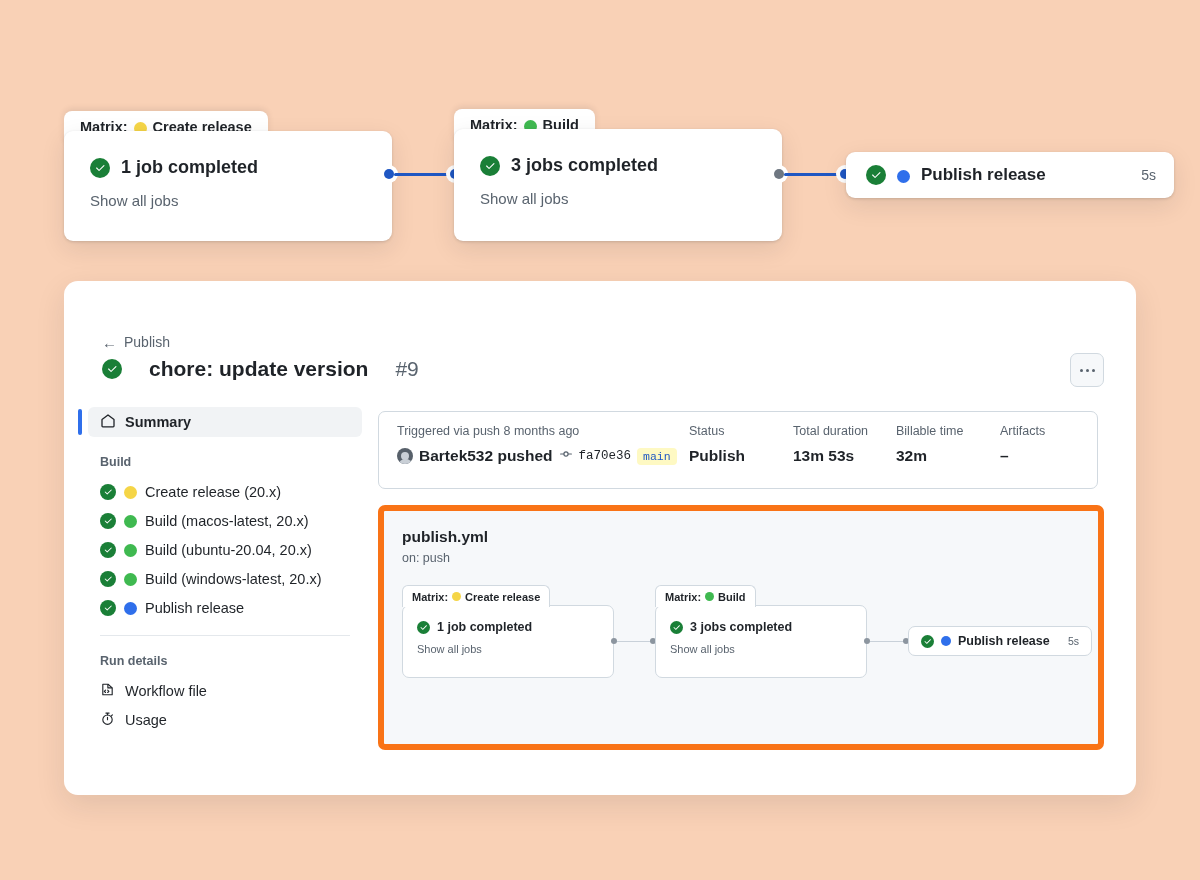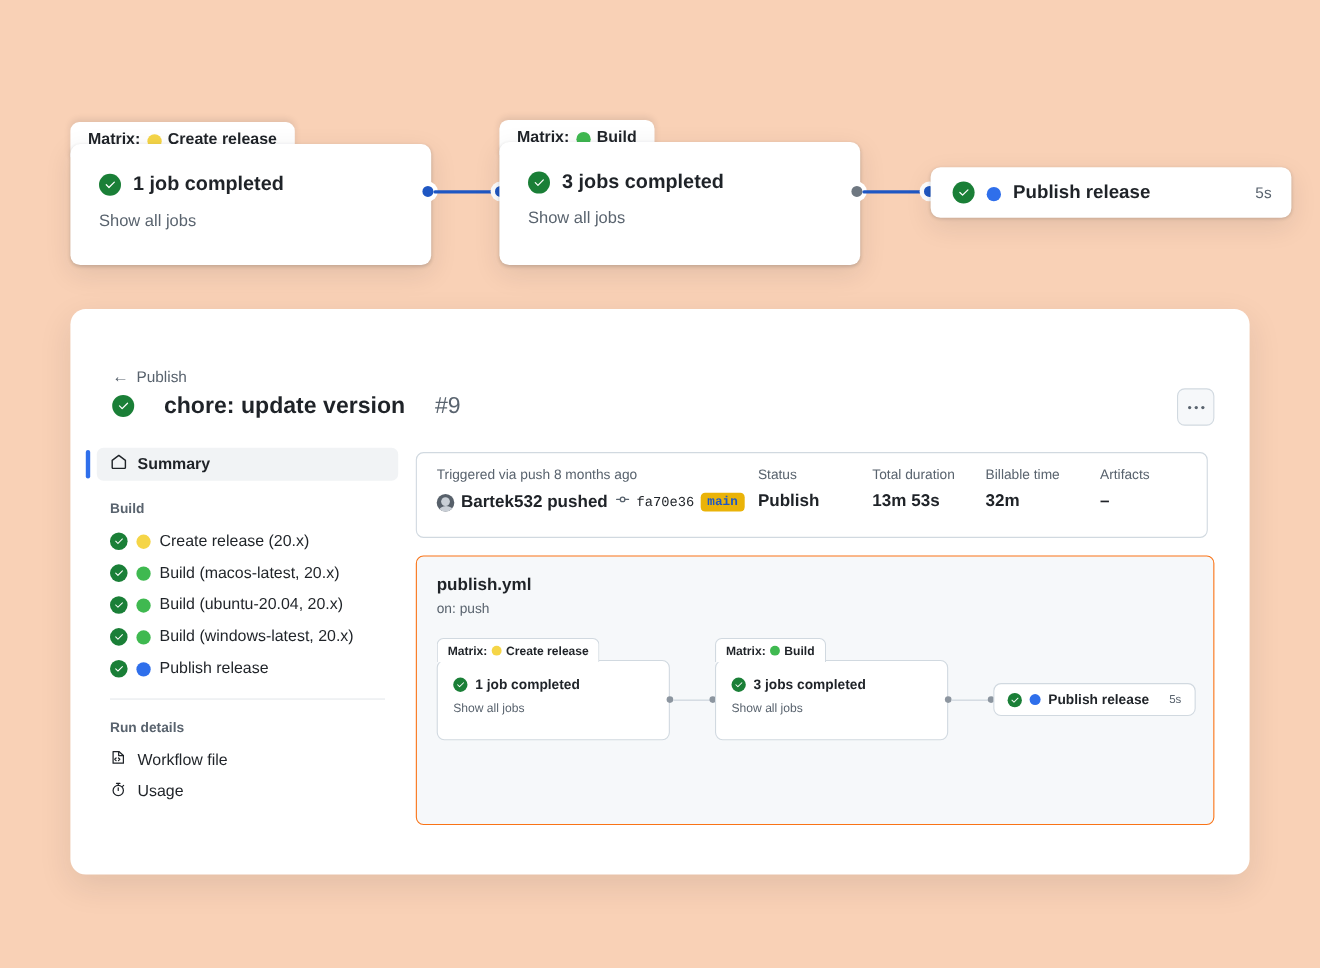--- a/index.html
+++ b/index.html
@@ -307,35 +307,35 @@
   .sha {
     font-family: "Liberation Mono", monospace;
     font-size: 12.5px;
     font-weight: 400;
     color: #1f2328;
   }
   .branch-badge {
     font-family: "Liberation Mono", monospace;
     font-size: 11.5px;
     color: #1f57c3;
-    background: #eab308;
+    background: #fef9c3;
     border-radius: 4px;
     padding: 2px 6px;
-    font-weight: 700;
+    font-weight: 400;
   }
   .commit-icon { color:#59636e; }
 
   
   #workflow-box {
     position: absolute;
     left: 314px; top: 224px;
     width: 726px;
     height: 245px;
     background: #f6f8fa;
-    border: 1px solid #f97316;
+    border: 6px solid #f97316;
     border-radius: 7px;
     box-sizing: border-box;
   }
   .wf-title {
     position: absolute;
     left: 18px; top: 17px;
     font-size: 15.5px;
     font-weight: 700;
     color: #1f2328;
   }

